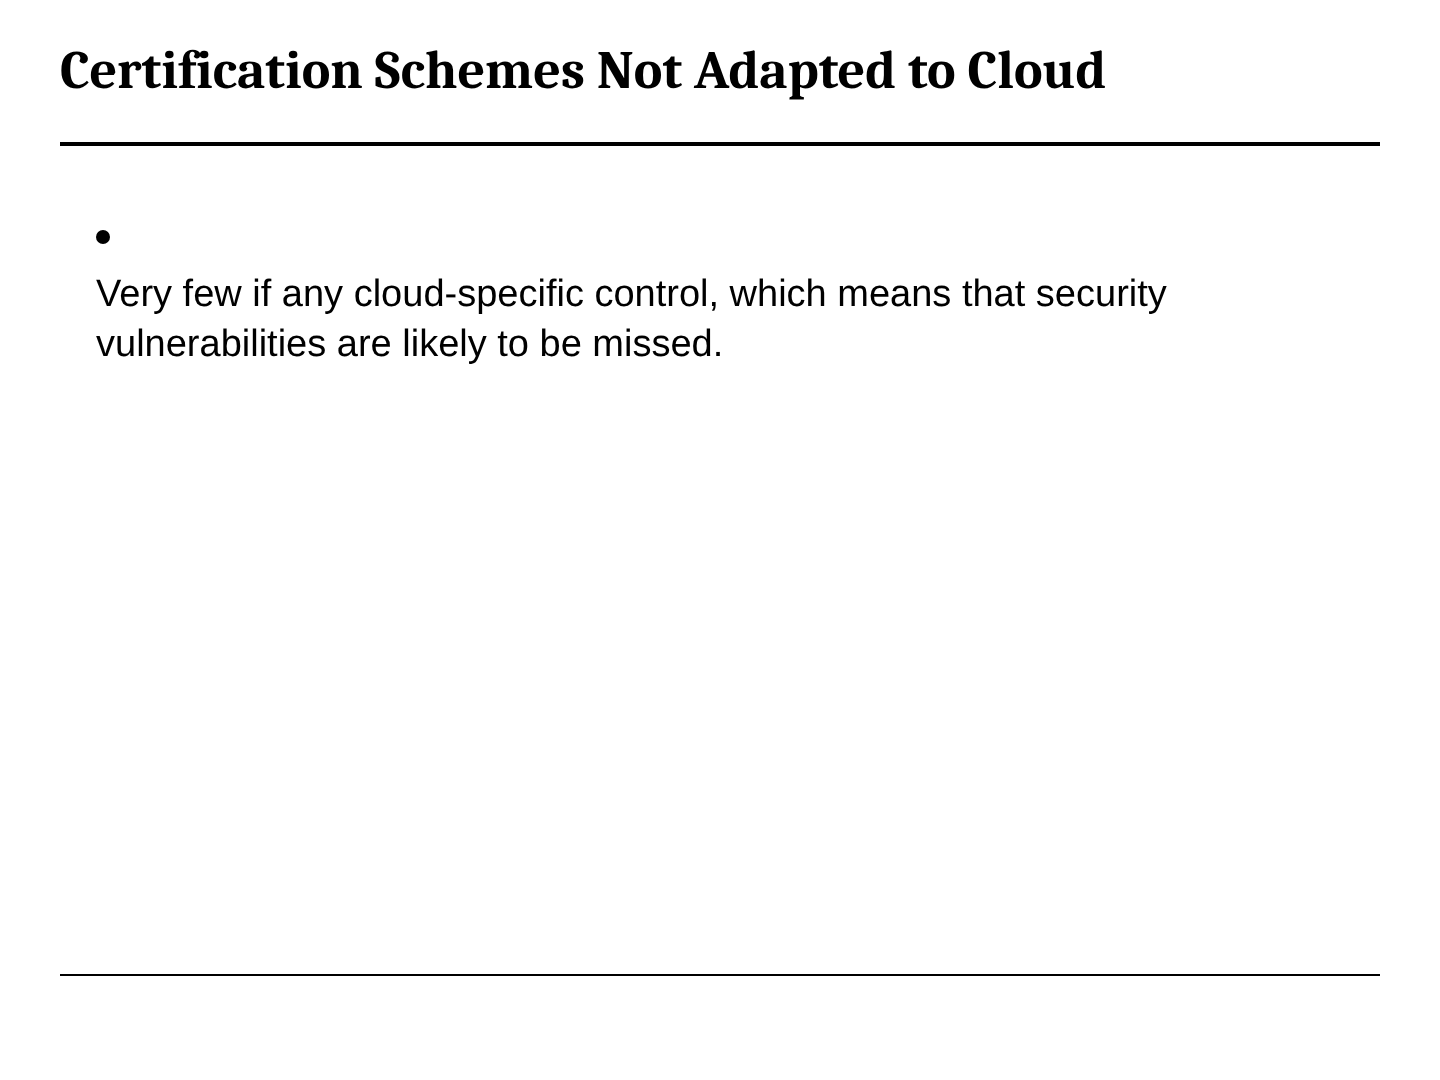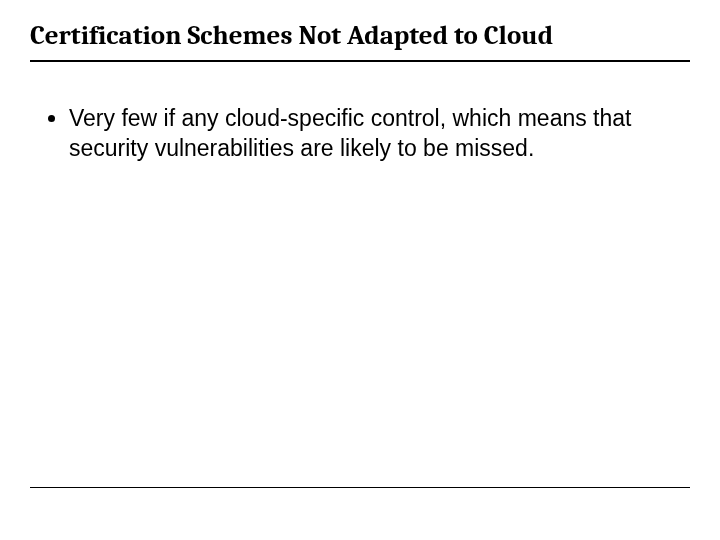--- a/index.html
+++ b/index.html
@@ -22,40 +22,41 @@
     left: 30px;
     right: 30px;
     top: 20px;
   }
   .title {
     font-family: Cambria, Georgia, "Times New Roman", serif;
     font-weight: 700;
     font-size: 27px;
     line-height: 1.2;
     letter-spacing: 0px;
-    padding-bottom: 8px;
+    padding-bottom: 19px;
   }
   .title-rule {
     border: none;
     border-top: 2px solid #000000;
     margin: 0;
     width: 100%;
   }
   .body {
     position: absolute;
     left: 48px;
     right: 60px;
     top: 104px;
   }
   .bullet-item {
     display: flex;
     align-items: flex-start;
     gap: 14px;
-    font-size: 23px;
+    font-size: 19px;
     line-height: 1.3;
+    flex-direction: column;
   }
   .bullet-dot {
     flex: 0 0 auto;
     width: 7px;
     height: 7px;
     background: #000000;
     border-radius: 50%;
     margin-top: 11px;
   }
   .bullet-text {

